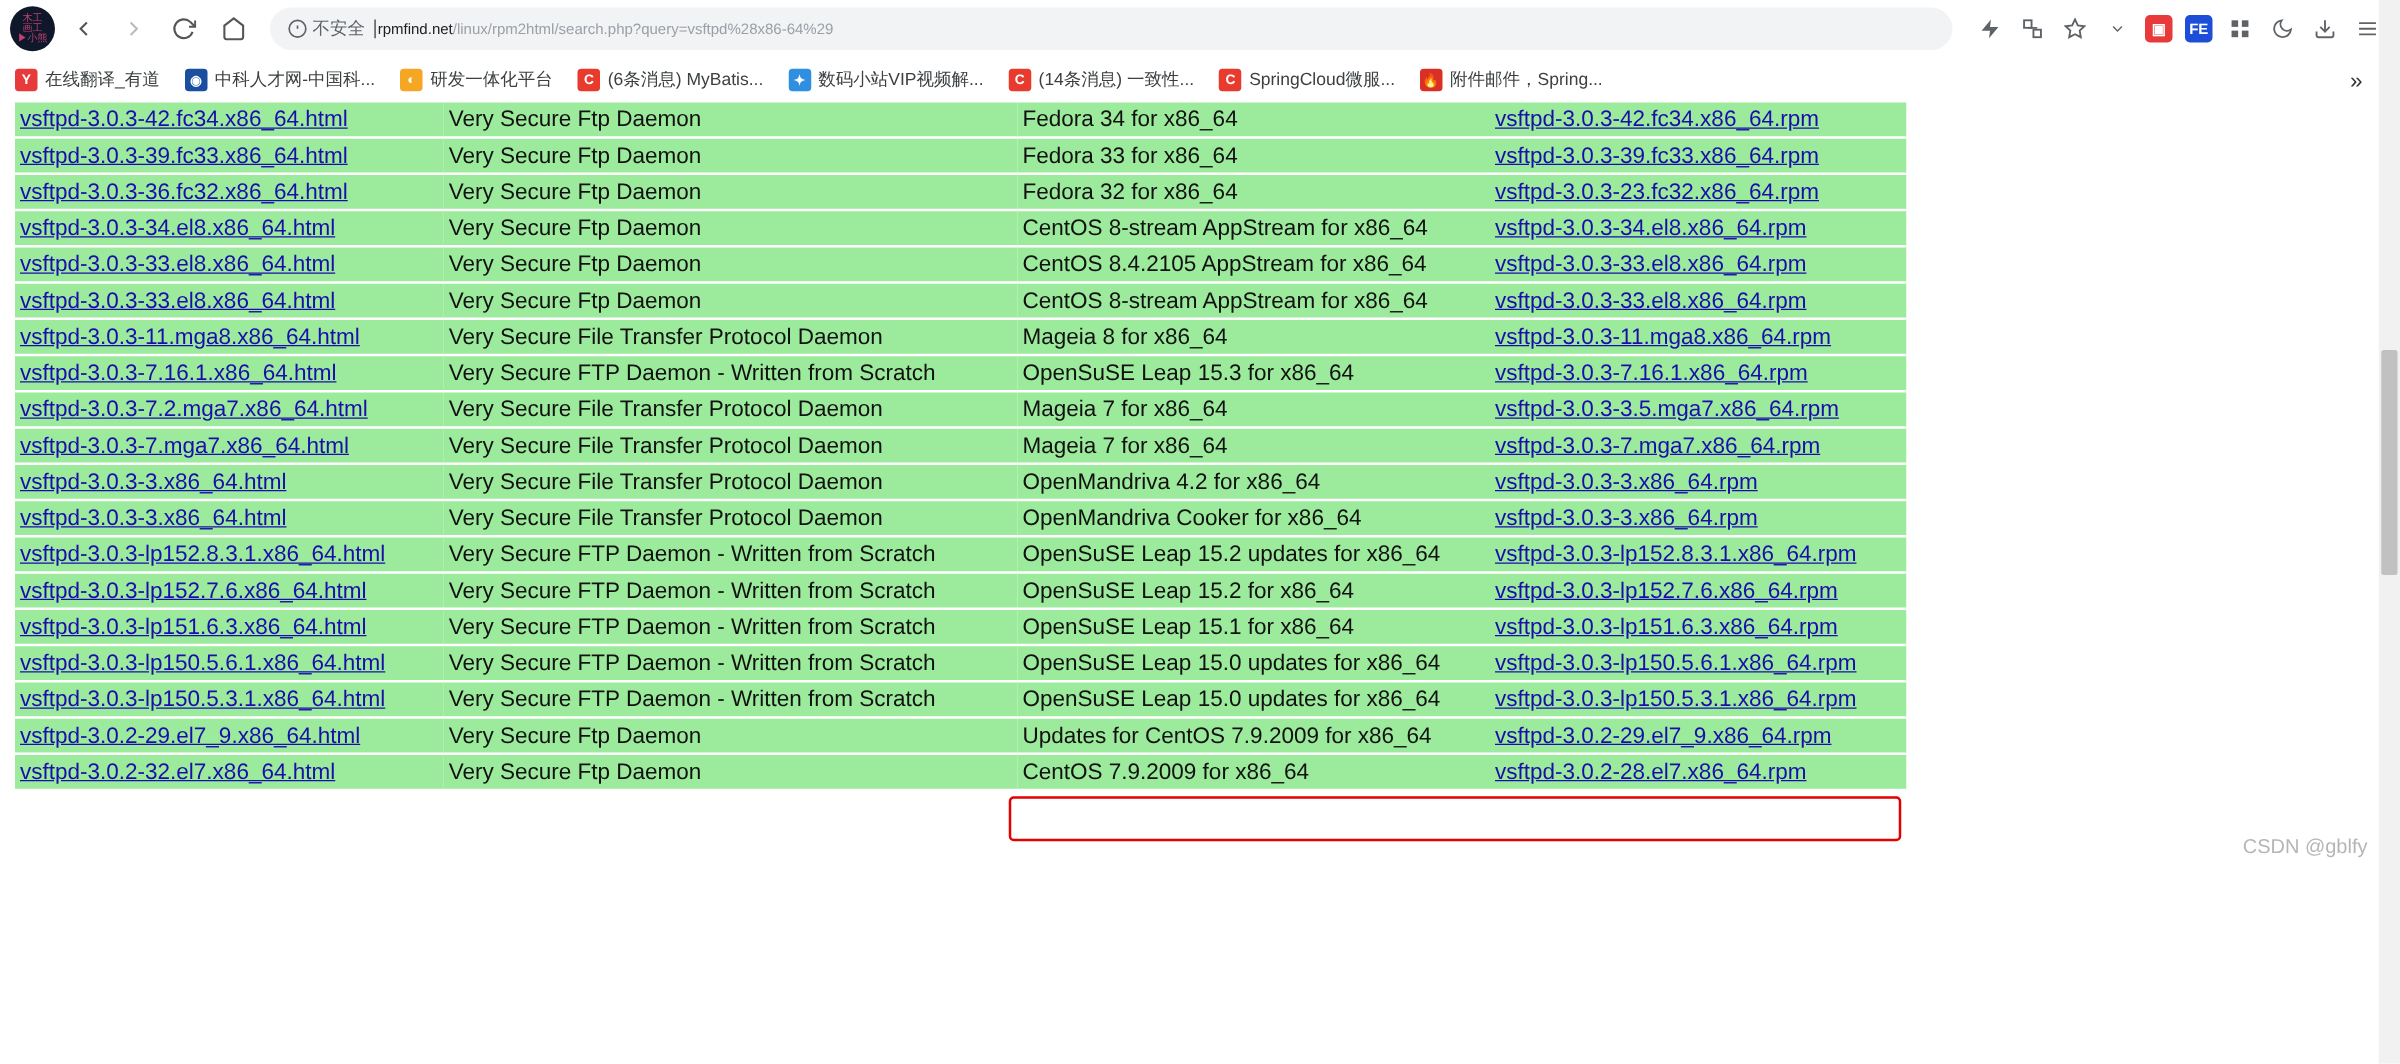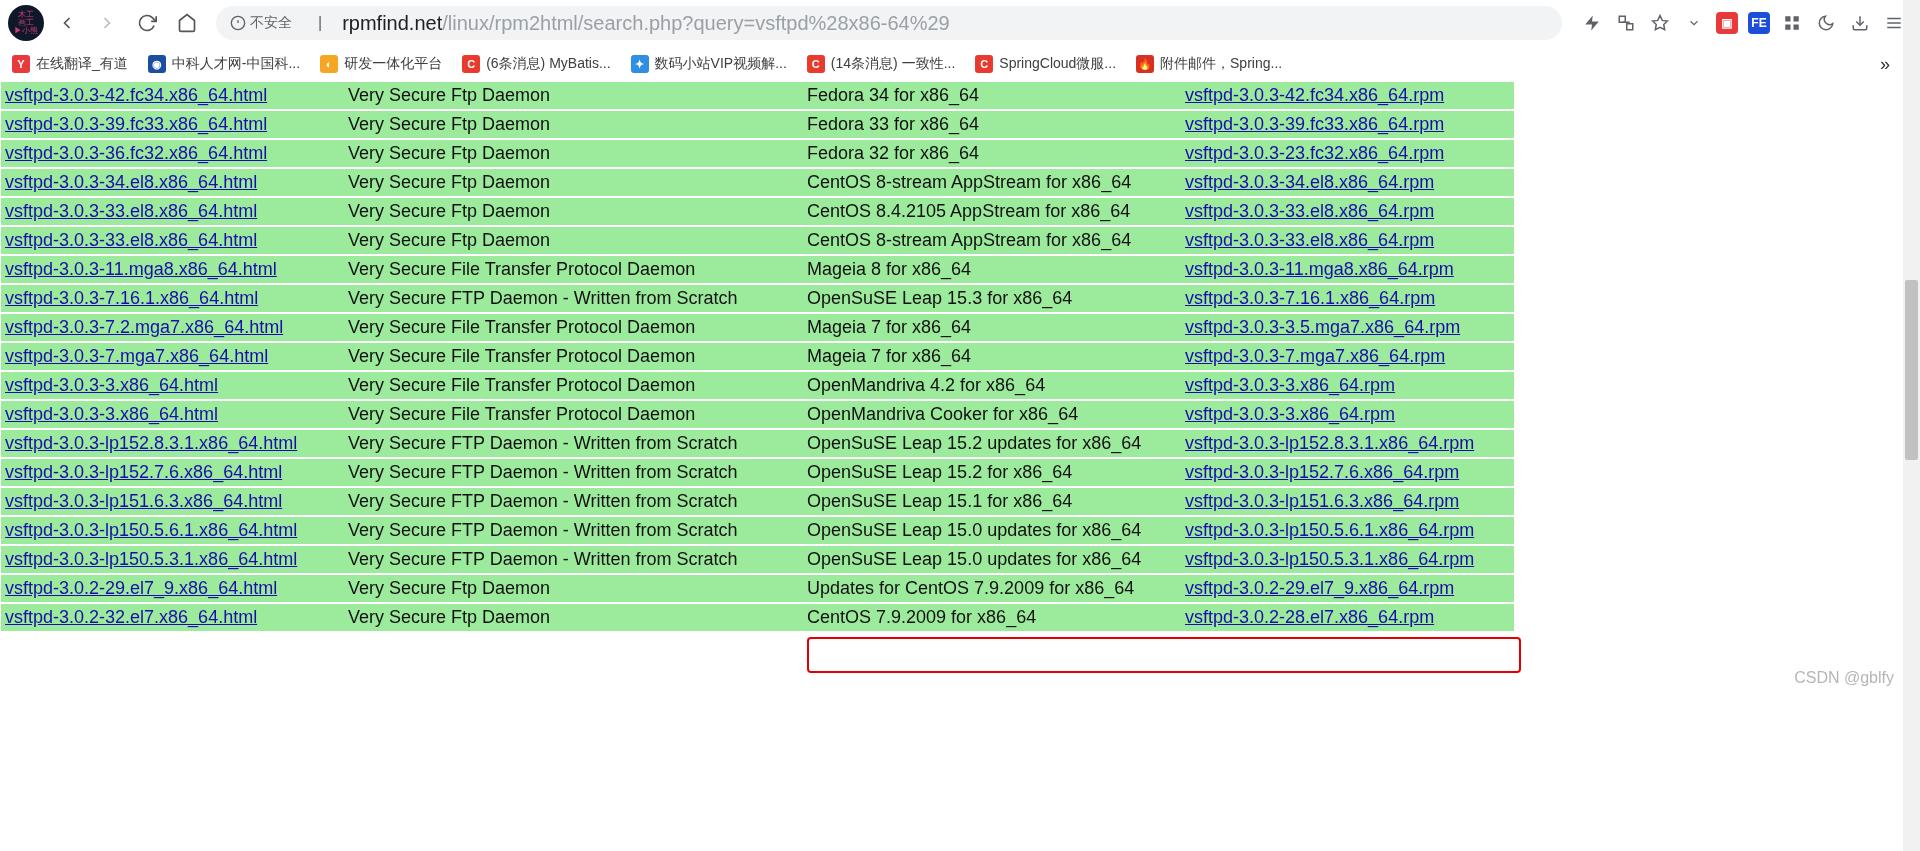--- a/index.html
+++ b/index.html
@@ -2,33 +2,33 @@
 <html><head>
 <meta charset="utf-8">
 <style>
   * { box-sizing: border-box; margin: 0; padding: 0; }
   body { font-family: Arial, "Microsoft YaHei", sans-serif; background: #fff; width: 1920px; height: 851px; overflow: hidden; position: relative; }
   .toolbar { display: flex; align-items: center; height: 46px; padding: 0 8px; gap: 6px; }
   .avatar { width: 36px; height: 36px; border-radius: 50%; overflow: hidden; display: flex; align-items: center; justify-content: center; background:#0f172a; }
   .avatar-inner { font-size: 8px; line-height: 8px; color:#c04070; text-align:center; }
   .nav-btn { width: 34px; height: 34px; display: flex; align-items: center; justify-content: center; color: #555; cursor: pointer; border-radius: 4px; }
   .nav-btn.disabled { color: #bbb; cursor: default; }
-  .omnibox { flex: 1; display: flex; align-items: center; height: 34px; background: #f1f3f4; border-radius: 17px; padding: 0 14px; gap: 20px; margin: 0 6px; }
+  .omnibox { flex: 1; display: flex; align-items: center; height: 34px; background: #f1f3f4; border-radius: 17px; padding: 0 14px; gap: 0; margin: 0 6px; }
   .omnibox .secure { color: #5f6368; font-size: 14px; display: flex; align-items: center; gap: 4px; }
-  .omnibox .url { color: #9aa0a6; font-size: 20px; }
+  .omnibox .url { color: #9aa0a6; font-size: 12px; }
   .omnibox .url .host { color: #202124; }
   .omnibox .sep { color: #5f6368; margin-left: 6px; }
   .tb-right { display: flex; align-items: center; gap: 10px; padding: 0 6px; }
   .tb-ico { width: 24px; height: 24px; display: flex; align-items: center; justify-content: center; color: #5f6368; }
   .sq { width: 22px; height: 22px; border-radius: 4px; display: flex; align-items: center; justify-content: center; color: #fff; font-size: 12px; font-weight: bold; }
   .bookmarks { display: flex; align-items: center; height: 36px; padding: 0 12px; gap: 20px; font-size: 14px; color: #3c4043; }
   .bm { display: flex; align-items: center; gap: 6px; cursor: pointer; }
   .bm-ico { width: 18px; height: 18px; border-radius: 3px; display:flex; align-items:center; justify-content:center; font-size:11px; color:#fff; font-weight:bold; }
   .bm-more { margin-left: auto; font-size: 18px; color: #333; padding-right: 18px; }
-  .content { padding: 0 0 0 1px; }
+  .content { padding: 0 0 0 12px; }
   table { border-collapse: collapse; width: 1513px; }
   td { background: #9cea9c; font-size: 18px; color: #111; padding: 3px 4px; border-bottom: 2px solid #fff; vertical-align: middle; white-space: nowrap; }
   td.lnk a { color: #1a0dab; text-decoration: underline; }
   td.col1 { width: 343px; }
   td.col2 { width: 459px; }
   td.col3 { width: 378px; }
   td.col4 { width: 333px; }
   .highlight-box { position: absolute; border: 2px solid #e30000; border-radius: 4px; pointer-events: none; }
   .watermark { position: absolute; right: 26px; bottom: 164px; color: rgba(120,120,120,0.55); font-size: 16px; font-family: "Microsoft YaHei", sans-serif; }
   .scrollbar-v { position: absolute; right: 0; top: 0; width: 17px; height: 100%; background: #f1f1f1; }

